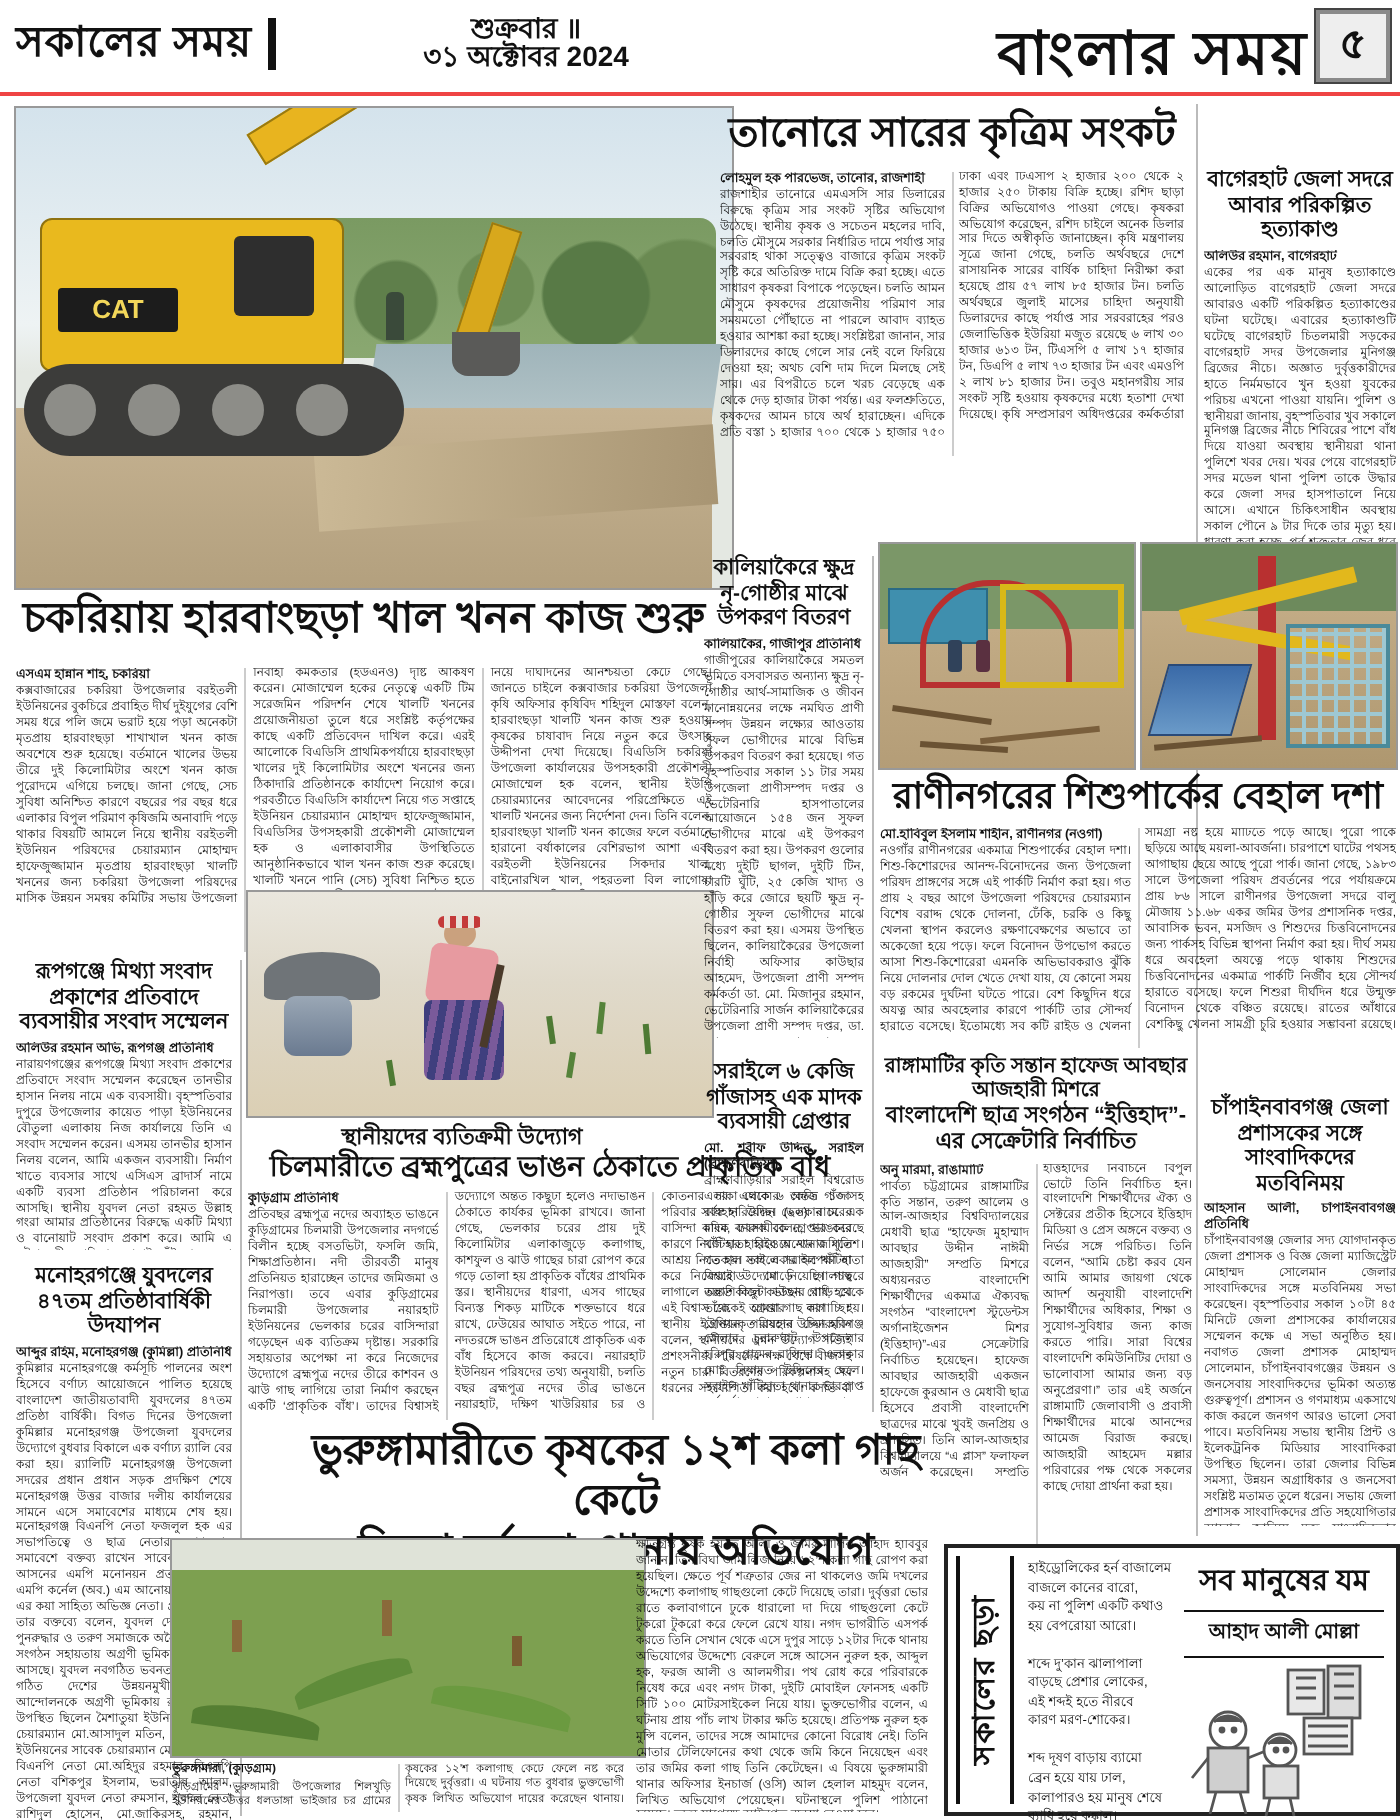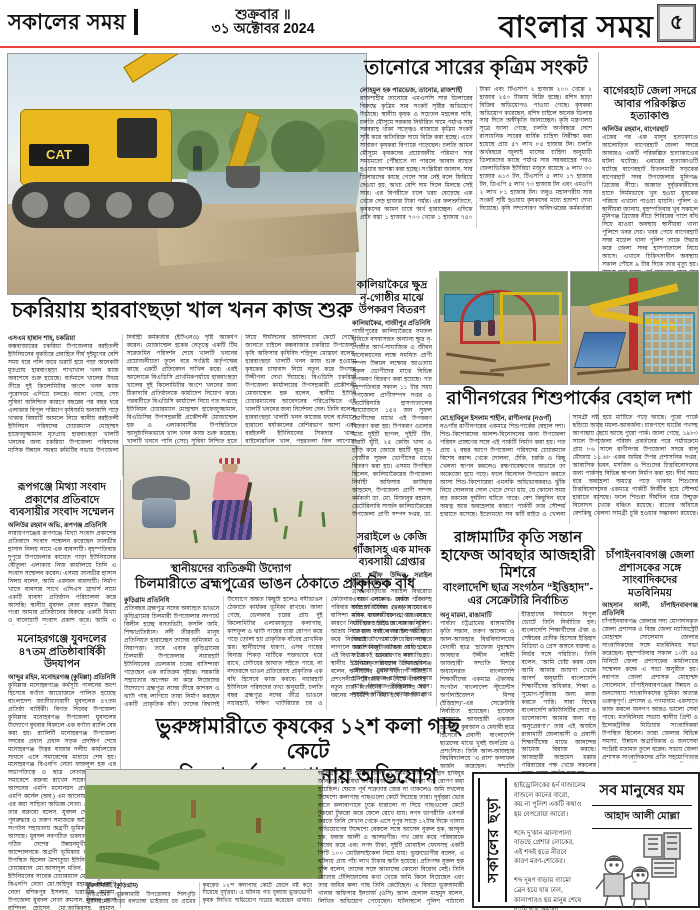--- a/index.html
+++ b/index.html
@@ -182,21 +182,21 @@
     <div class="hl hl-sm">সরাইলে ৬ কেজি</div>
     <div class="hl hl-sm">গাঁজাসহ এক মাদক</div>
     <div class="hl hl-sm">ব্যবসায়ী গ্রেপ্তার</div>
     <div class="bt" style="height:128px;margin-top:3px;">
       <span class="byline">মো. শরীফ উদ্দিন, সরাইল (ব্রাহ্মণবাড়িয়া)</span>
       <span>ব্রাহ্মণবাড়িয়ার সরাইল বিশ্বরোড এলাকা থেকে ৬ কেজি গাঁজাসহ রায়হান উদ্দিন (২৬) নামে এক মাদক ব্যবসায়ীকে গ্রেপ্তার করেছে খাঁটিহাতা হাইওয়ে থানার পুলিশ। গতকাল সকালে সরাইল খাঁটিহাতা বিশ্বরোড মোড়ে গোলচত্বরে তল্লাশিকালে কাউছার গাড়ি থেকে তাঁকে গ্রেপ্তার করা হয়। গ্রেপ্তারকৃত রায়হান উদ্দিন হবিগঞ্জ জেলার চুনারুঘাট উপজেলার হরিপুর গ্রামের বাসিন্দা। এলাকার মোঃ নিয়ামত উদ্দিনের ছেলে। সরাইল খাঁটিহাতা থানার ভারপ্রাপ্ত কর্মকর্তা জানান, গোপন সংবাদের ভিত্তিতে অভিযান চালিয়ে তাকে আটক করা হয়। তার বিরুদ্ধে মাদকদ্রব্য নিয়ন্ত্রণ আইনে মামলা দায়ের করা হয়েছে।</span>
     </div>
   </div>
 
   <div class="abs" style="left:440px;top:528px;width:156px;">
-    <div class="hl" style="font-size:15px;">রাঙ্গামাটির কৃতি সন্তান হাফেজ আবছার আজহারী মিশরে</div>
+    <div class="hl" style="font-size:10px;">রাঙ্গামাটির কৃতি সন্তান হাফেজ আবছার আজহারী মিশরে</div>
     <div class="hl" style="font-size:11px;">বাংলাদেশি ছাত্র সংগঠন “ইত্তিহাদ”-এর সেক্রেটারি নির্বাচিত</div>
     <div class="bt cols2" style="height:196px;margin-top:4px;">
       <span class="byline">অনু মারমা, রাঙামাটি</span>
       <span>পার্বত্য চট্টগ্রামের রাঙ্গামাটির কৃতি সন্তান, তরুণ আলেম ও আল-আজহার বিশ্ববিদ্যালয়ের মেধাবী ছাত্র “হাফেজ মুহাম্মাদ আবছার উদ্দীন নাঈমী আজহারী” সম্প্রতি মিশরে অধ্যয়নরত বাংলাদেশি শিক্ষার্থীদের একমাত্র ঐক্যবদ্ধ সংগঠন “বাংলাদেশ স্টুডেন্টস অর্গানাইজেশন মিশর (ইত্তিহাদ)”-এর সেক্রেটারি নির্বাচিত হয়েছেন। হাফেজ আবছার আজহারী একজন হাফেজে কুরআন ও মেধাবী ছাত্র হিসেবে প্রবাসী বাংলাদেশি ছাত্রদের মাঝে খুবই জনপ্রিয় ও প্রশংসিত। তিনি আল-আজহার বিশ্ববিদ্যালয়ে “এ প্লাস” ফলাফল অর্জন করেছেন। সম্প্রতি ইত্তিহাদের নির্বাচনে বিপুল ভোটে তিনি নির্বাচিত হন। বাংলাদেশি শিক্ষার্থীদের ঐক্য ও সেক্টরের প্রতীক হিসেবে ইত্তিহাদ মিডিয়া ও প্রেস অঙ্গনে বক্তব্য ও নির্ভর সঙ্গে পরিচিত। তিনি বলেন, “আমি চেষ্টা করব যেন আমি আমার জায়গা থেকে আদর্শ অনুযায়ী বাংলাদেশি শিক্ষার্থীদের অধিকার, শিক্ষা ও সুযোগ-সুবিধার জন্য কাজ করতে পারি। সারা বিশ্বের বাংলাদেশি কমিউনিটির দোয়া ও ভালোবাসা আমার জন্য বড় অনুপ্রেরণা।” তার এই অর্জনে রাঙ্গামাটি জেলাবাসী ও প্রবাসী শিক্ষার্থীদের মাঝে আনন্দের আমেজ বিরাজ করছে। আজহারী আহমেদ মল্লার পরিবারের পক্ষ থেকে সকলের কাছে দোয়া প্রার্থনা করা হয়।</span>
     </div>
   </div>
 
   <div class="abs" style="left:602px;top:548px;width:96px;">
     <div class="hl hl-sm">চাঁপাইনবাবগঞ্জ জেলা</div>
     <div class="hl hl-sm">প্রশাসকের সঙ্গে</div>

